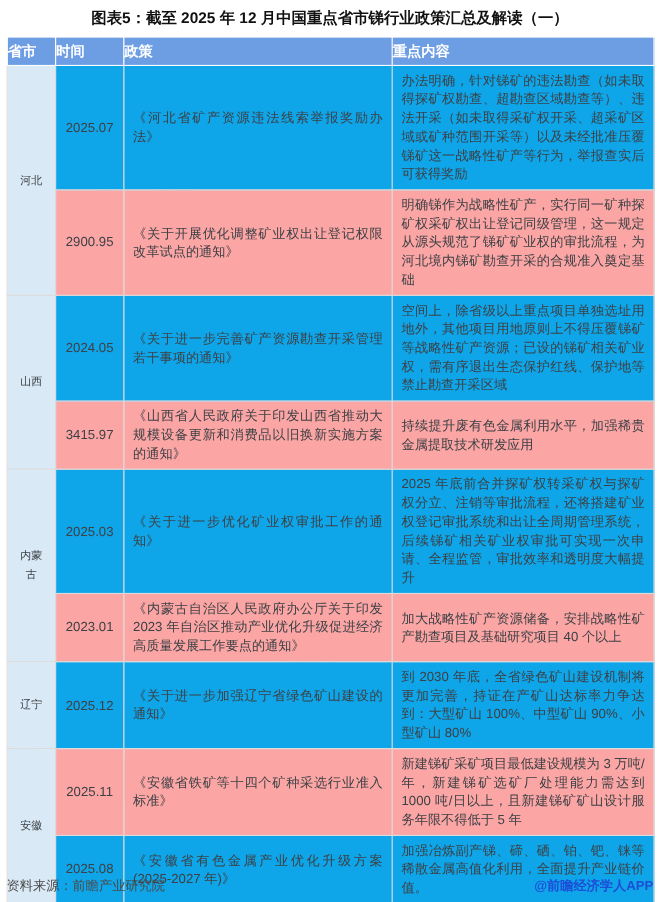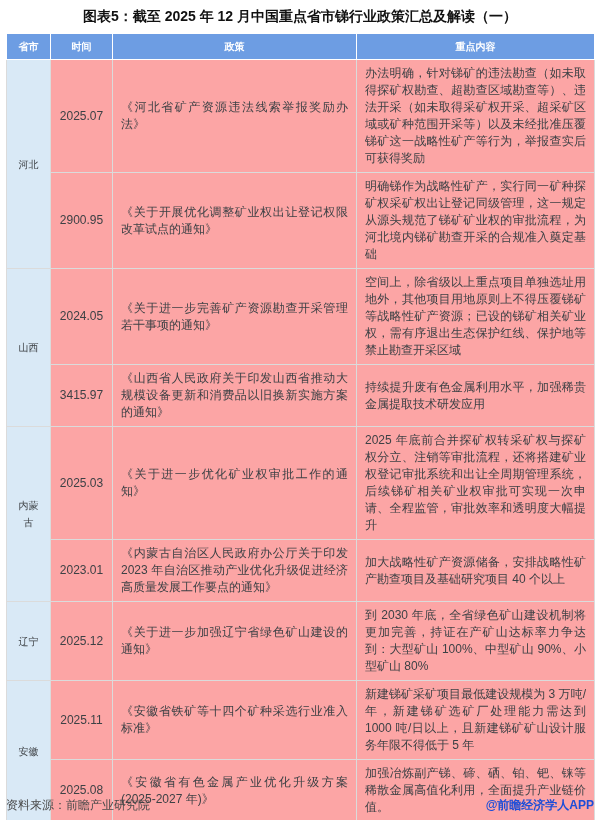--- a/index.html
+++ b/index.html
@@ -27,42 +27,42 @@
     font-size: 12px;
   }
   table.policy-table col.c-prov { width: 44px; }
   table.policy-table col.c-date { width: 62px; }
   table.policy-table col.c-policy { width: 244px; }
   table.policy-table col.c-content { width: 238px; }
   table.policy-table th {
     background: #6d9de3;
     color: #ffffff;
     font-weight: bold;
-    font-size: 10px;
+    font-size: 13px;
     height: 26px;
-    text-align: center;
+    text-align: left;
     vertical-align: middle;
     border: 1px solid #ffffff;
   }
   table.policy-table td {
     border: 1px solid #dbdbdb;
     vertical-align: middle;
     padding: 5px 8px;
     line-height: 17px;
     background: transparent;
   }
   td.cell-prov {
     background: #d9e9f6 !important;
     text-align: center;
     font-size: 10px;
   }
   td.cell-date { text-align: center; }
   td.cell-policy { text-align: justify; }
   td.cell-content { text-align: justify; }
-  tr.stripe-gray td { background: #fca5a5; }
+  tr.stripe-gray td { background: #0ea5e9; }
   tr.stripe-white td { background: #fca5a5; }
   .page-footer {
     position: absolute;
     left: 0; right: 0;
     bottom: 6px;
     padding: 0 6px;
     display: flex;
     justify-content: space-between;
     align-items: baseline;
     font-size: 12px;

